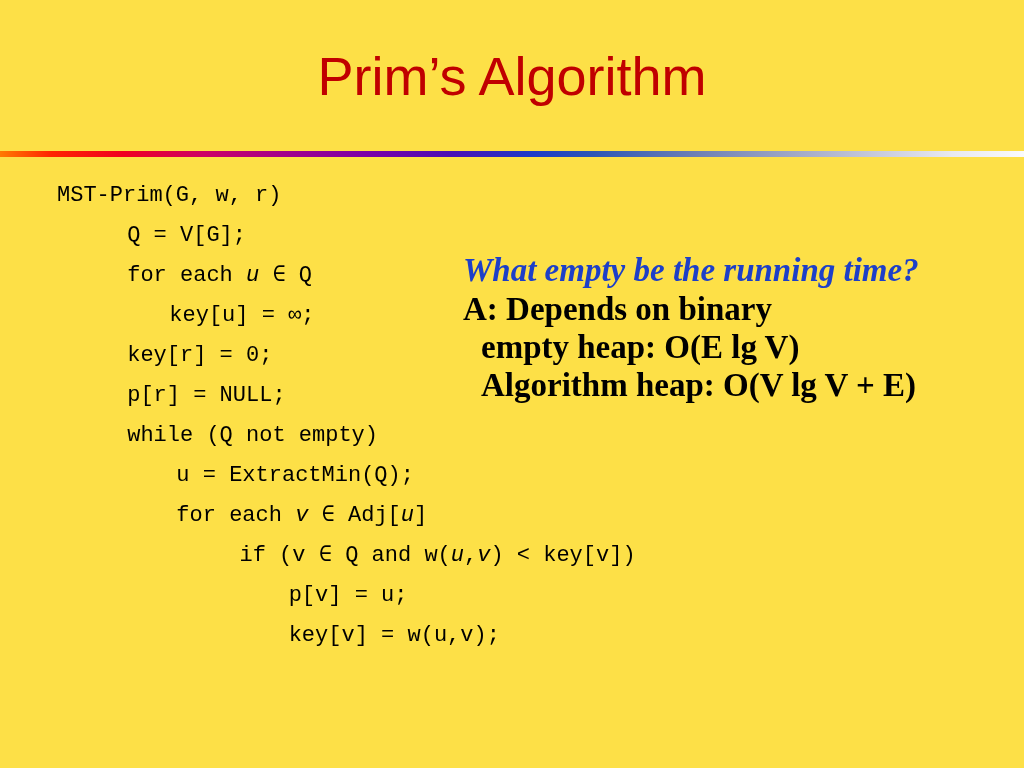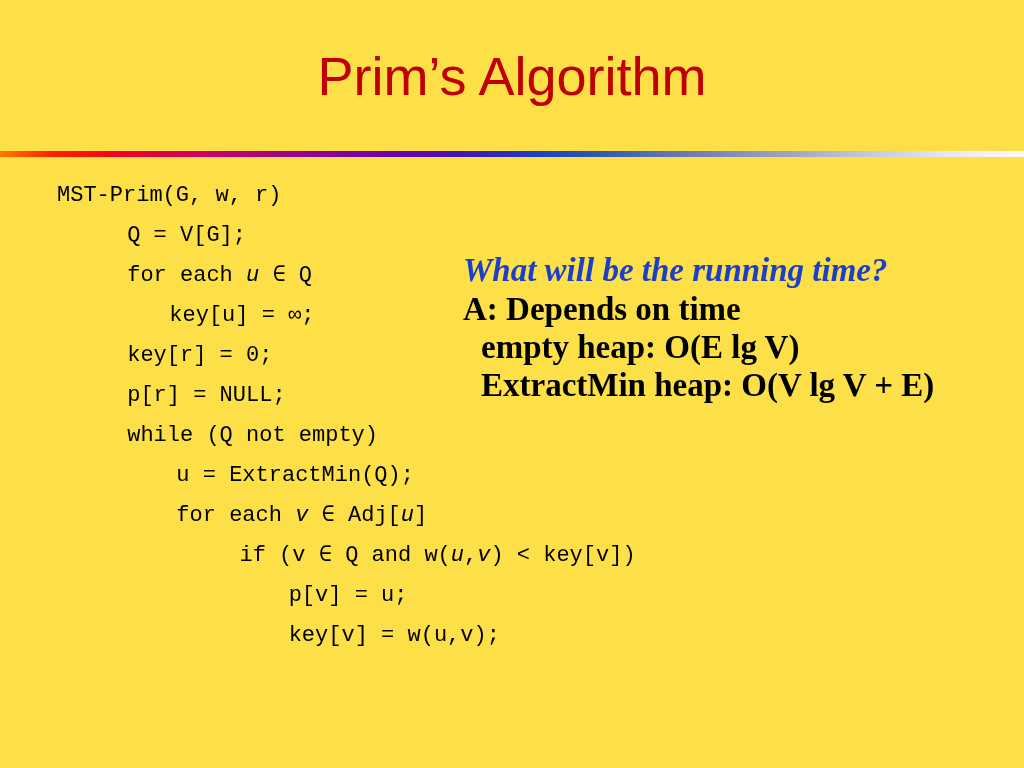--- a/index.html
+++ b/index.html
@@ -114,21 +114,21 @@
 
 <div class="slide">
 
   <div class="slide-title">Prim’s Algorithm</div>
 
   <div class="title-rule"></div>
 
   <div class="code-block" id="code-block"><div class="code-line" style="padding-left: 0px;">MST-Prim(G, w, r)</div><div class="code-line" style="padding-left: 70.2px;">Q = V[G];</div><div class="code-line" style="padding-left: 70.2px;">for each <i>u</i> ∈ Q</div><div class="code-line" style="padding-left: 112.32px;">key[u] = ∞;</div><div class="code-line" style="padding-left: 70.2px;">key[r] = 0;</div><div class="code-line" style="padding-left: 70.2px;">p[r] = NULL;</div><div class="code-line" style="padding-left: 70.2px;">while (Q not empty)</div><div class="code-line" style="padding-left: 119.34px;">u = ExtractMin(Q);</div><div class="code-line" style="padding-left: 119.34px;">for each <i>v</i> ∈ Adj[<i>u</i>]</div><div class="code-line" style="padding-left: 182.52px;">if (v ∈ Q and w(<i>u</i>,<i>v</i>) &lt; key[v])</div><div class="code-line" style="padding-left: 231.66px;">p[v] = u;</div><div class="code-line" style="padding-left: 231.66px;">key[v] = w(u,v);</div></div>
 
   <div class="annotation">
-    <div class="ann-question">What will be the running time?</div>
+    <div class="ann-question">What empty be the running time?</div>
     <div id="answer-list">
-        <div class="ann-answer">A: Depends on time</div>
+        <div class="ann-answer">A: Depends on binary</div>
         <div class="ann-answer indent">empty heap: O(E lg V)</div>
-        <div class="ann-answer indent">ExtractMin heap: O(V lg V + E)</div>
+        <div class="ann-answer indent">Algorithm heap: O(V lg V + E)</div>
       </div>
   </div>
 
 </div>
 
 </body></html>

